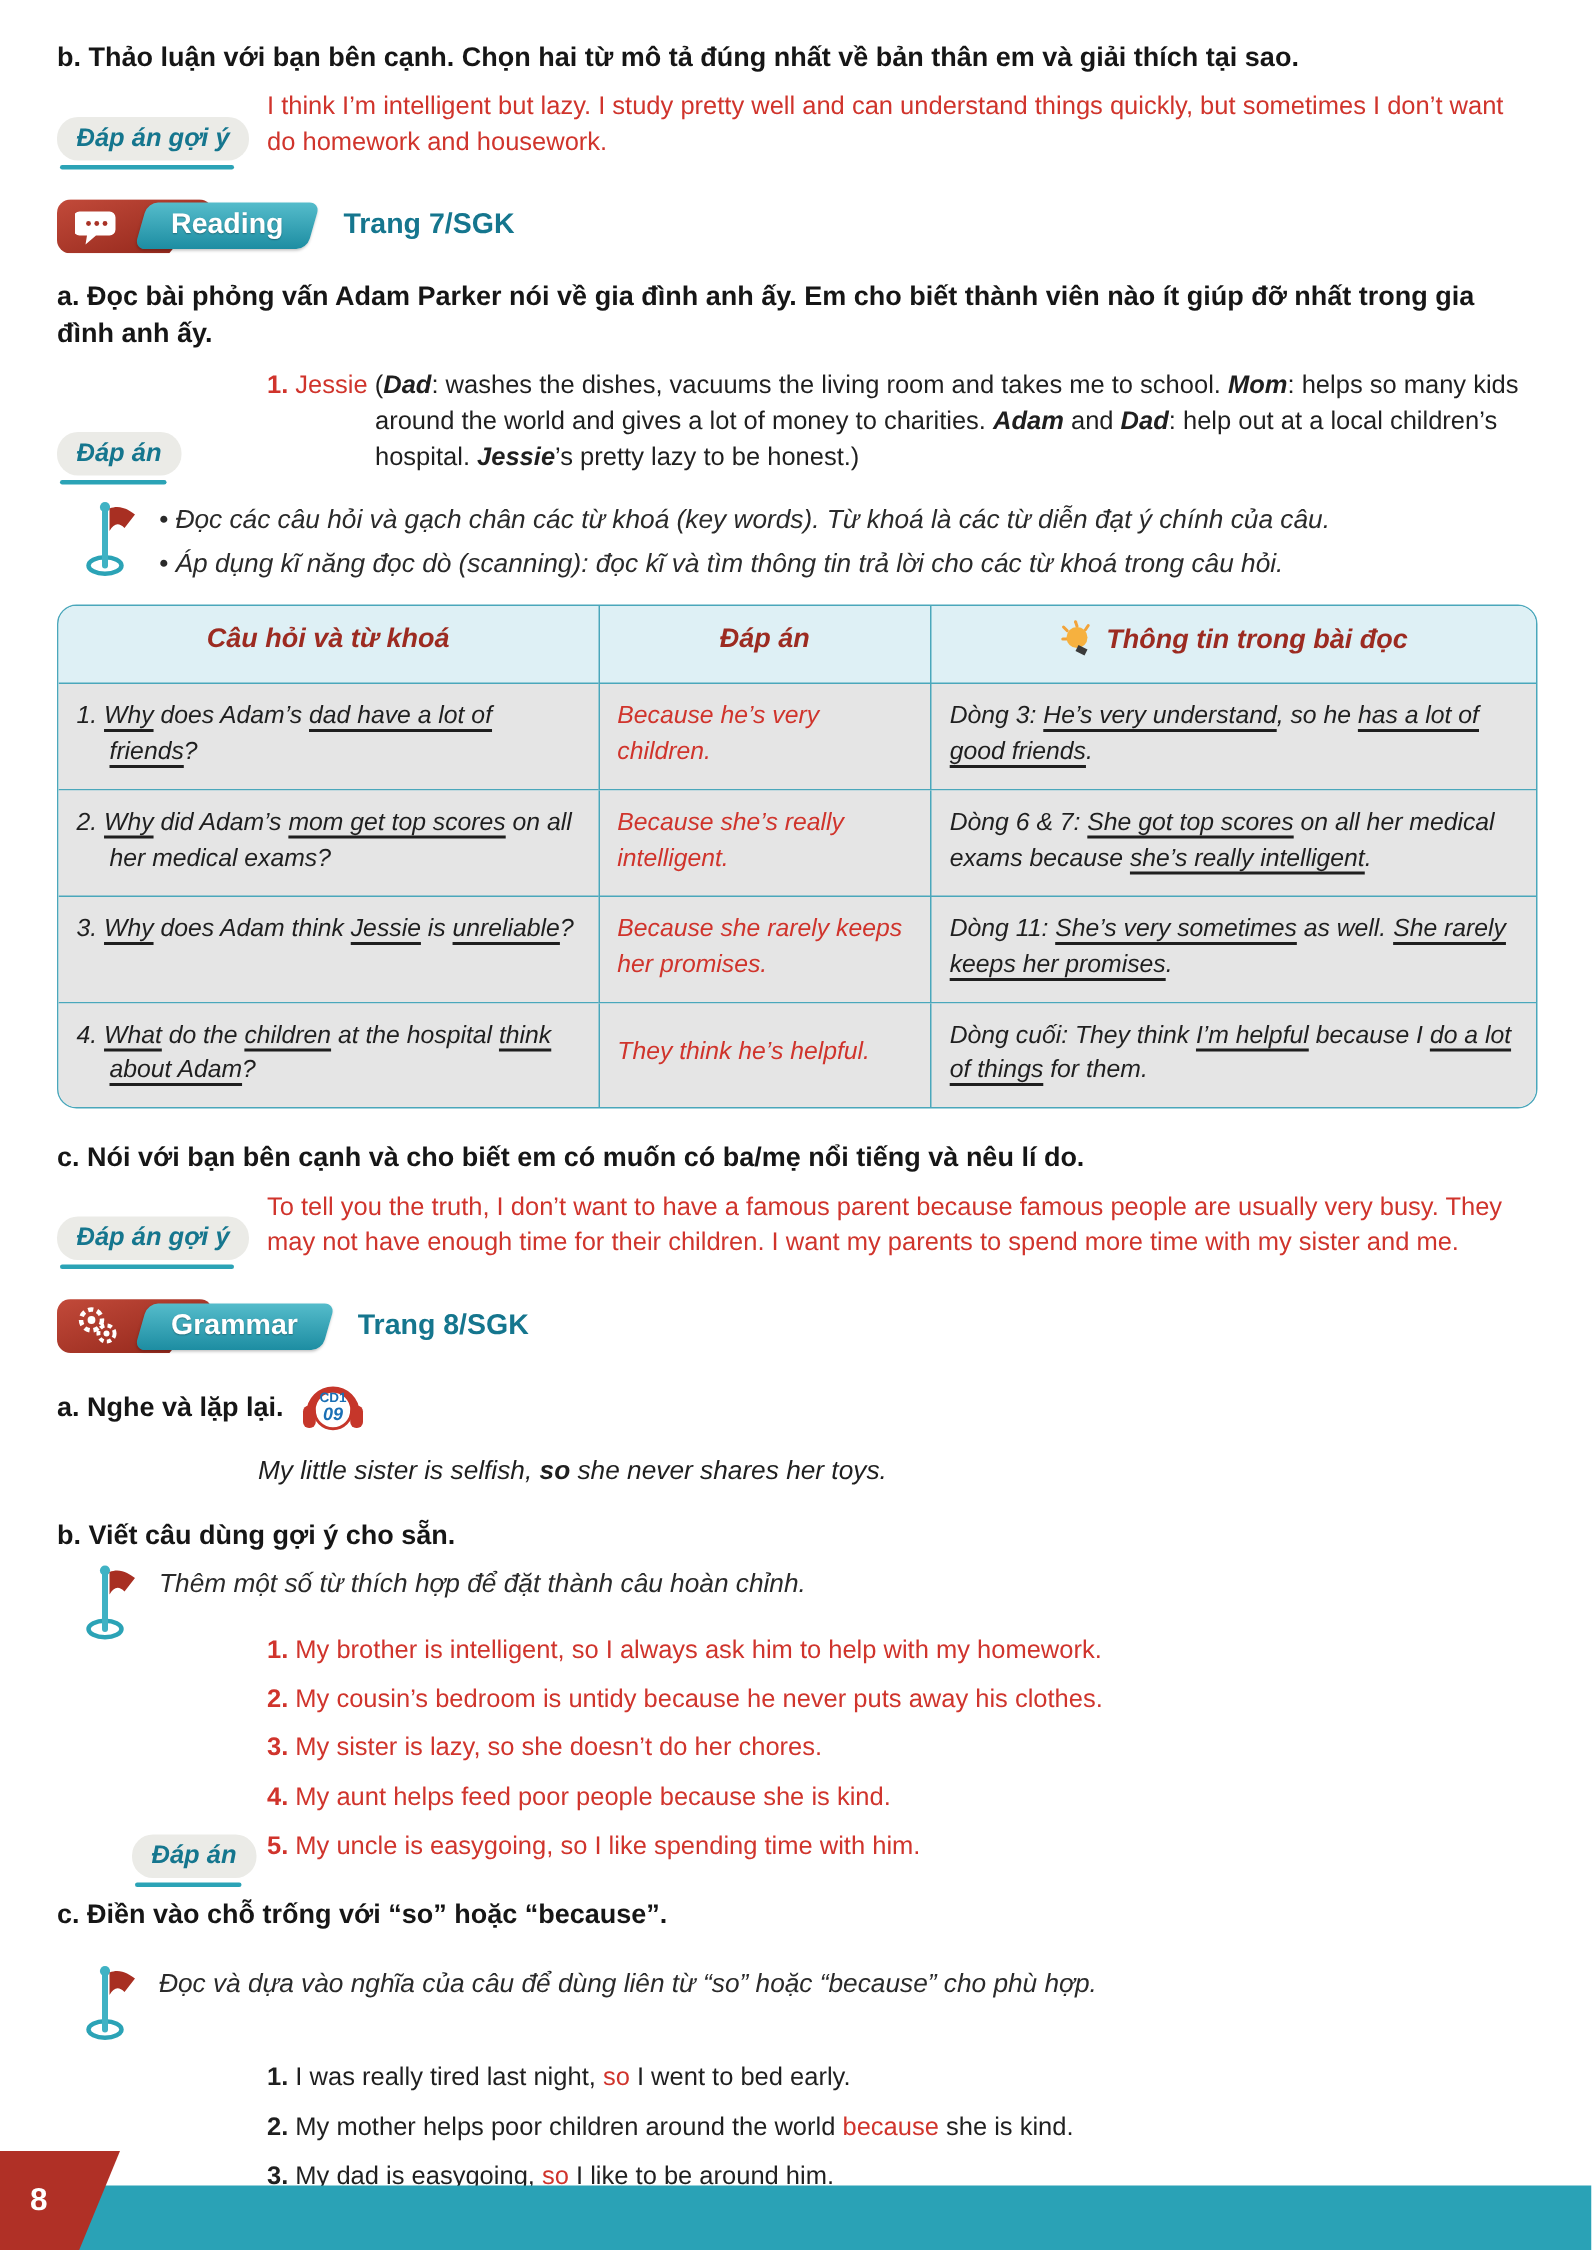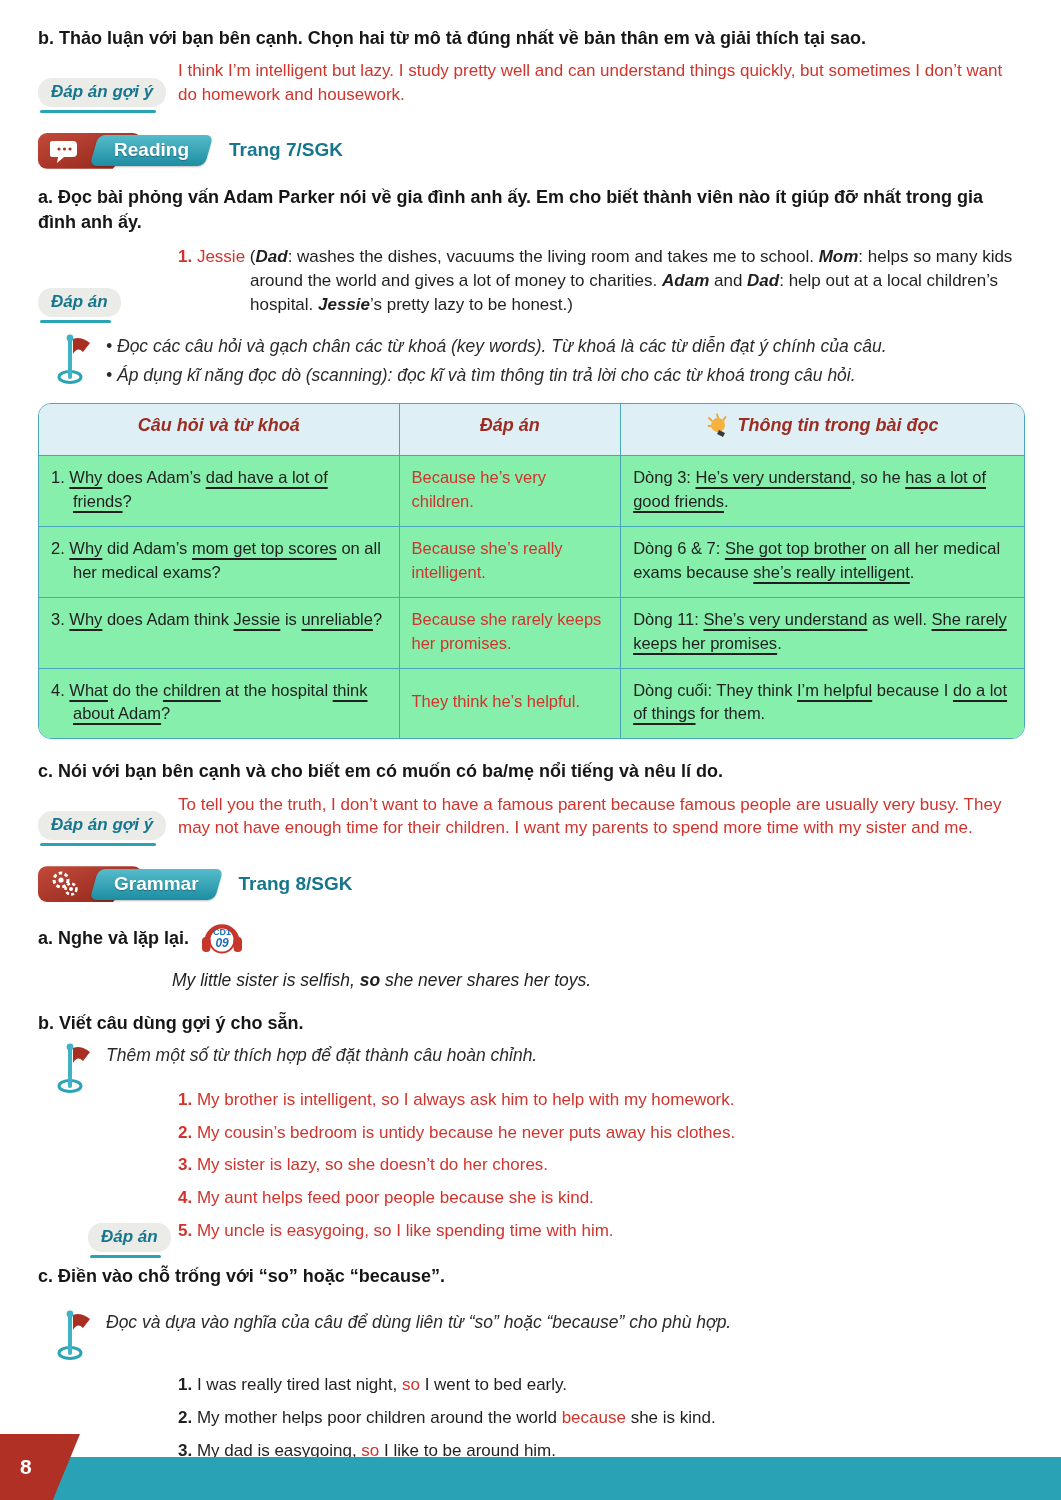--- a/index.html
+++ b/index.html
@@ -70,28 +70,28 @@
   table.reading{
     width:100%;border-collapse:separate;border-spacing:0;font-size:16.5px;
     border:1.6px solid #4aa7bb;border-radius:13px;overflow:hidden;
   }
   table.reading th{
     background:var(--thead-bg);color:var(--darkred);font-weight:700;font-style:italic;
     font-size:18px;padding:9px 8px;text-align:center;border-bottom:1.4px solid #4aa7bb;
   }
   table.reading th,table.reading td{vertical-align:top;}
   table.reading th+th,table.reading td+td{border-left:1.4px solid #4aa7bb;}
-  table.reading td{padding:10px 12px 12px;background:#86efac;border-bottom:1.4px solid #4aa7bb;line-height:1.45;}
+  table.reading td{padding:10px 12px 12px;background:#e5e5e5;border-bottom:1.4px solid #4aa7bb;line-height:1.45;font-style:italic;}
   table.reading tr:last-child td{border-bottom:none;}
   table.reading col.c1{width:36.5%;}
   table.reading col.c2{width:22.5%;}
   table.reading col.c3{width:41%;}
   td .q-hang{padding-left:22px;text-indent:-22px;display:block;}
   table.reading tr:last-child td.a-cell{vertical-align:middle;}
-  .bulb-head{display:inline-flex;align-items:center;gap:9px;}
+  .bulb-head{display:inline-flex;align-items:flex-end;gap:9px;}
   
   .list-line{margin-bottom:9px;}
   .example-line{margin-left:134px;font-size:17.5px;margin-bottom:18px;}
   .audio-head{display:flex;align-items:center;gap:10px;margin-bottom:10px;}
   .audio-head .heading{margin-bottom:0;}
   .audio-icon{position:relative;width:46px;height:40px;}
   .audio-label{
     position:absolute;left:50%;top:52%;transform:translate(-50%,-50%);
     text-align:center;color:#1a6fb5;font-weight:700;font-size:9px;line-height:1.05;
   }
@@ -194,28 +194,28 @@
               <span class="q-hang"><span>1. </span><span class="seg-u">Why</span><span> does Adam’s </span><span class="seg-u">dad have a lot of friends</span><span>?</span></span>
             </td>
             <td class="a-cell"><span class="seg-r">Because he’s very children.</span></td>
             <td><span>Dòng 3: </span><span class="seg-u">He’s very understand</span><span>, so he </span><span class="seg-u">has a lot of good friends</span><span>.</span></td>
           </tr>
           <tr>
             <td>
               <span class="q-hang"><span>2. </span><span class="seg-u">Why</span><span> did Adam’s </span><span class="seg-u">mom get top scores</span><span> on all her medical exams?</span></span>
             </td>
             <td class="a-cell"><span class="seg-r">Because she’s really intelligent.</span></td>
-            <td><span>Dòng 6 &amp; 7: </span><span class="seg-u">She got top brother</span><span> on all her medical exams because </span><span class="seg-u">she’s really intelligent</span><span>.</span></td>
+            <td><span>Dòng 6 &amp; 7: </span><span class="seg-u">She got top scores</span><span> on all her medical exams because </span><span class="seg-u">she’s really intelligent</span><span>.</span></td>
           </tr>
           <tr>
             <td>
               <span class="q-hang"><span>3. </span><span class="seg-u">Why</span><span> does Adam think </span><span class="seg-u">Jessie</span><span> is </span><span class="seg-u">unreliable</span><span>?</span></span>
             </td>
             <td class="a-cell"><span class="seg-r">Because she rarely keeps her promises.</span></td>
-            <td><span>Dòng 11: </span><span class="seg-u">She’s very understand</span><span> as well. </span><span class="seg-u">She rarely keeps her promises</span><span>.</span></td>
+            <td><span>Dòng 11: </span><span class="seg-u">She’s very sometimes</span><span> as well. </span><span class="seg-u">She rarely keeps her promises</span><span>.</span></td>
           </tr>
           <tr>
             <td>
               <span class="q-hang"><span>4. </span><span class="seg-u">What</span><span> do the </span><span class="seg-u">children</span><span> at the hospital </span><span class="seg-u">think about Adam</span><span>?</span></span>
             </td>
             <td class="a-cell"><span class="seg-r">They think he’s helpful.</span></td>
             <td><span>Dòng cuối: They think </span><span class="seg-u">I’m helpful</span><span> because I </span><span class="seg-u">do a lot of things</span><span> for them.</span></td>
           </tr>
         </tbody>
     </table>

